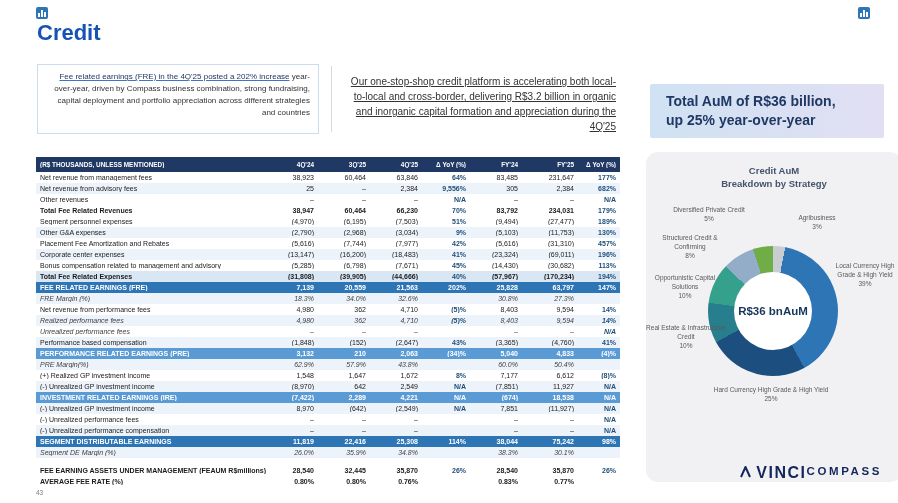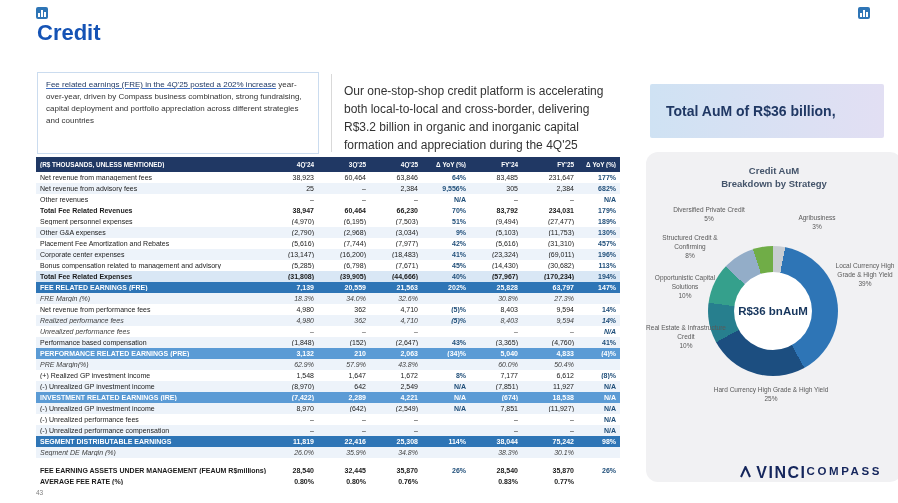--- a/index.html
+++ b/index.html
@@ -7,25 +7,25 @@
   #page { position:relative; width:898px; height:503px; background:#fff; overflow:hidden; }
 
   .corner-icon { position:absolute; width:12px; height:12px; border-radius:2px; background:#2E75B6;
     display:flex; align-items:flex-end; justify-content:center; gap:1px; padding:2px; }
   .corner-icon i { display:block; width:2px; background:#fff; }
   .corner-icon.left { left:36px; top:7px; }
   .corner-icon.right { left:858px; top:7px; }
 
   .page-title { position:absolute; left:37px; top:20px; font-size:22px; color:#1553B5; font-weight:600; }
 
-  .intro { position:absolute; left:37px; top:72px; width:592px; display:flex; }
+  .intro { position:absolute; left:37px; top:64px; width:592px; display:flex;text-align:right; }
   .intro-left { width:282px; border:1px solid #CBDCEF; padding:6px 8px; font-size:8px; line-height:1.5; color:#333; }
   .intro-left .hl { text-decoration:underline; text-decoration-color:#4472C4; color:#1F3864; }
   .intro-divider { width:1px; background:#D9D9D9; margin:2px 12px; }
-  .intro-right { width:272px; padding-top:10px; font-size:12px; line-height:1.5; color:#333; }
+  .intro-right { width:272px; padding-top:10px; font-size:10px; line-height:1.5; color:#333;text-decoration:underline; }
 
   .callout { position:absolute; left:650px; top:84px; width:234px; height:54px;
     background:linear-gradient(90deg,#CFE2F3,#E2DFF3); border-radius:2px;
     display:flex; align-items:center; padding:0 16px; font-size:14px; font-weight:700; color:#203864; line-height:1.35; }
 
   
   .fin-table { position:absolute; left:36px; top:157px; width:584px; }
   .row { display:grid; grid-template-columns:230px 52px 52px 52px 48px 52px 56px 42px; align-items:center; height:11px; font-size:7px; color:#1a1a1a; }
   .row > div { padding:0 4px; white-space:nowrap; overflow:hidden; text-align:right; }
   .row > div:first-child { text-align:left; }
@@ -81,21 +81,21 @@
   <div class="page-title">Credit</div>
 
   <div class="intro">
     <div class="intro-left"><span class="hl">Fee related earnings (FRE) in the 4Q'25 posted a 202% increase</span><span> year-over-year, driven by Compass business combination, strong fundraising, capital deployment and portfolio appreciation across different strategies and countries</span></div>
     <div class="intro-divider"></div>
     <div class="intro-right">Our one-stop-shop credit platform is accelerating both local-to-local and cross-border, delivering R$3.2 billion in organic and inorganic capital formation and appreciation during the 4Q'25</div>
   </div>
 
   <div class="callout">
     <div><span>Total AuM of R$36 billion,</span><br>
-    </div>
+    <span>up 25% year-over-year</span></div>
   </div>
 
   <div class="fin-table">
     <div class="row hdr">
       <div>(R$ THOUSANDS, UNLESS MENTIONED)</div>
       <div>4Q'24</div>
       <div>3Q'25</div>
       <div>4Q'25</div>
       <div>Δ YoY (%)</div>
       <div>FY'24</div>

